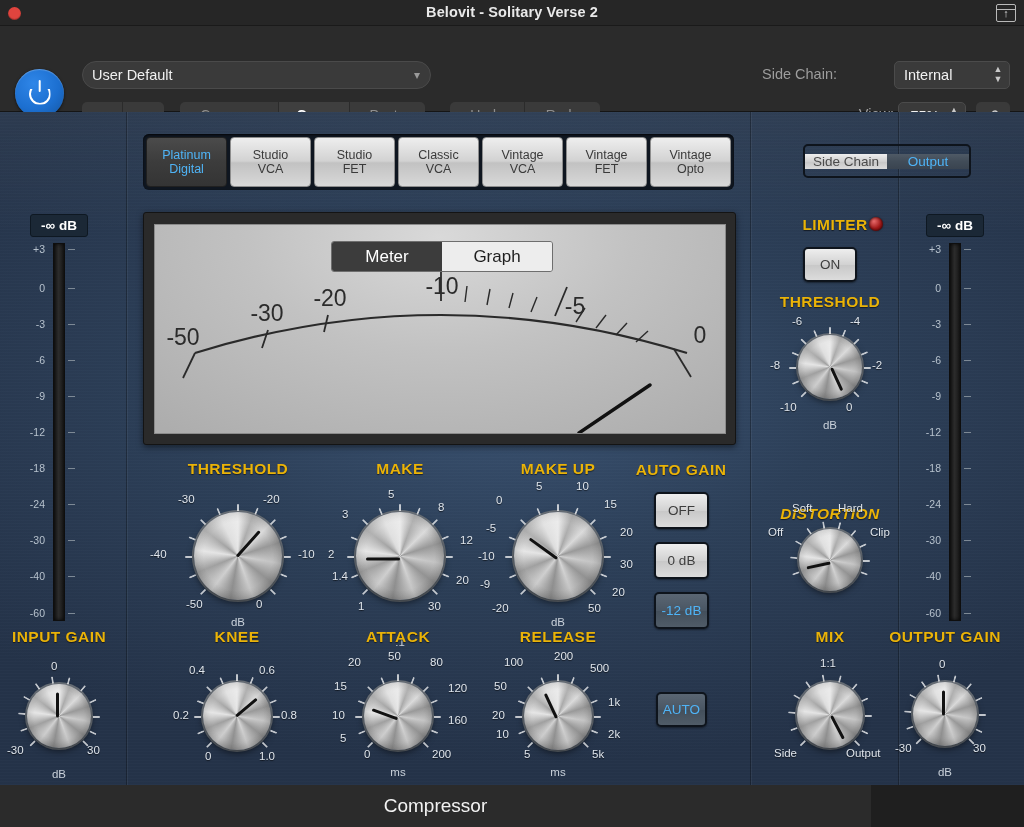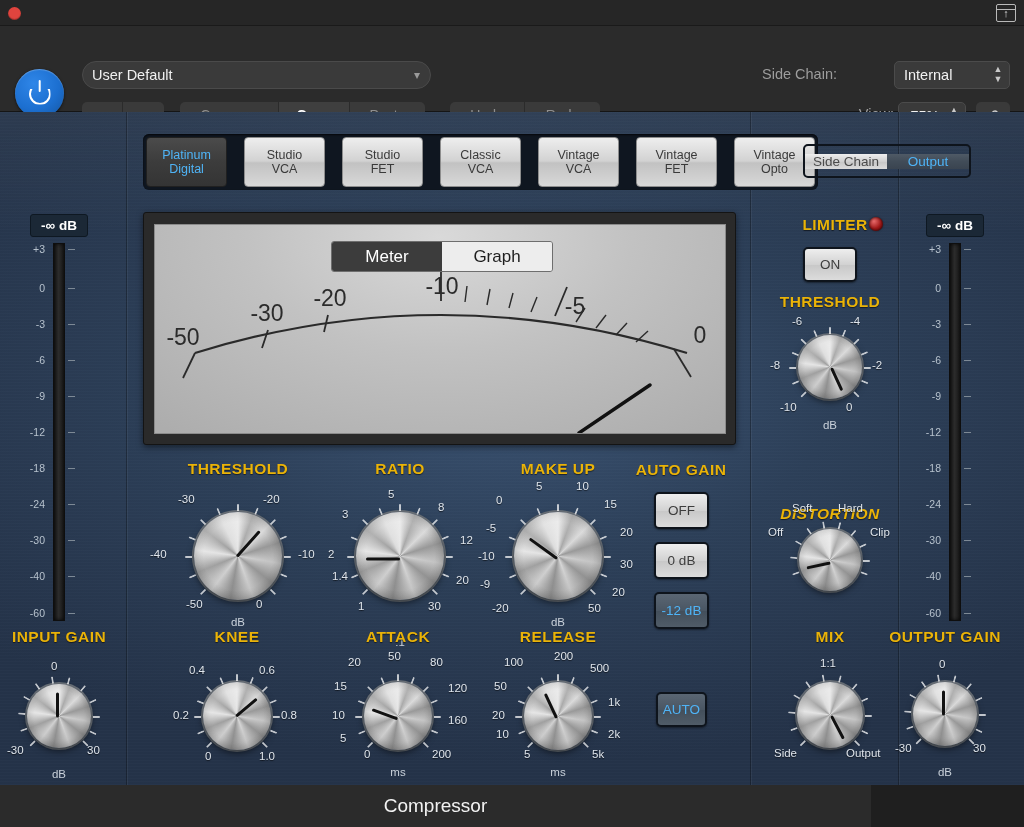--- a/index.html
+++ b/index.html
@@ -113,21 +113,21 @@
   .vsep{ position:absolute; top:0; width:1px; height:673px; background:rgba(0,0,0,.30);
          box-shadow:1px 0 0 rgba(255,255,255,.05); }
 
   
   .model-tabs{
     position:absolute; left:143px; top:134px; height:56px; display:flex;
     background:#0f1620; border-radius:6px; padding:3px;
     box-shadow:inset 0 1px 2px rgba(0,0,0,.7);
   }
   .model-tab{
-    width:81px; height:50px; margin-right:17px; border-radius:4px;
+    width:81px; height:50px; margin-right:3px; border-radius:4px;
     display:flex; flex-direction:column; align-items:center; justify-content:center;
     font-size:12.5px; line-height:14.5px; text-align:center; color:#3a3a3a;
     background:linear-gradient(180deg,#eeeeee 0%,#d2d2d2 48%,#c2c2c2 52%,#d8d8d8 100%);
     border:1px solid #8d8d8d;
   }
   .model-tab:last-child{ margin-right:0; }
   .model-tab.sel{
     background:linear-gradient(180deg,#4b4b4b 0%,#3c3c3c 50%,#343434 100%);
     border:1px solid #202020; color:#4fb4f7;
   }
@@ -228,20 +228,21 @@
   }
   .footer span{ color:#f2f2f2; font-size:19px; }
 </style>
 </head>
 <body>
 
 <div id="app">
 
   <div class="titlebar">
     <div class="close-dot"></div>
+    <div class="win-title">Belovit - Solitary Verse 2</div>
     <div class="export-btn"></div>
   </div>
 
   <div class="header">
 
     <div class="power">
       <div class="power-glyph"></div>
       <div class="power-stem"></div>
     </div>
 
@@ -411,21 +412,21 @@
       <div class="tick" style="left: 400px; top: 556px; width: 53px; transform: rotate(202deg); clip-path: inset(0px 0px 0px 46px);"></div>
       <div class="tick" style="left: 400px; top: 556px; width: 53px; transform: rotate(225deg); clip-path: inset(0px 0px 0px 46px);"></div>
       <div class="tick" style="left: 400px; top: 556px; width: 53px; transform: rotate(247deg); clip-path: inset(0px 0px 0px 46px);"></div>
       <div class="tick" style="left: 400px; top: 556px; width: 53px; transform: rotate(270deg); clip-path: inset(0px 0px 0px 46px);"></div>
       <div class="tick" style="left: 400px; top: 556px; width: 53px; transform: rotate(292deg); clip-path: inset(0px 0px 0px 46px);"></div>
       <div class="tick" style="left: 400px; top: 556px; width: 53px; transform: rotate(315deg); clip-path: inset(0px 0px 0px 46px);"></div>
       <div class="tick" style="left: 400px; top: 556px; width: 53px; transform: rotate(337deg); clip-path: inset(0px 0px 0px 46px);"></div>
       <div class="tick" style="left: 400px; top: 556px; width: 53px; transform: rotate(0deg); clip-path: inset(0px 0px 0px 46px);"></div>
       <div class="tick" style="left: 400px; top: 556px; width: 53px; transform: rotate(22deg); clip-path: inset(0px 0px 0px 46px);"></div>
       <div class="tick" style="left: 400px; top: 556px; width: 53px; transform: rotate(45deg); clip-path: inset(0px 0px 0px 46px);"></div>
-      <div class="sect" style="left: 310px; top: 460px; width: 180px;">RATIO</div>
+      <div class="sect" style="left: 310px; top: 460px; width: 180px;">MAKE</div>
       <div class="kunit" style="left: 380px; top: 636px; width: 40px; text-align: center;">:1</div>
       <div class="klabel" style="left: 328px; top: 548px;">2</div>
       <div class="klabel" style="left: 342px; top: 508px;">3</div>
       <div class="klabel" style="left: 388px; top: 488px;">5</div>
       <div class="klabel" style="left: 438px; top: 501px;">8</div>
       <div class="klabel" style="left: 460px; top: 534px;">12</div>
       <div class="klabel" style="left: 456px; top: 574px;">20</div>
       <div class="klabel" style="left: 428px; top: 600px;">30</div>
       <div class="klabel" style="left: 358px; top: 600px;">1</div>
       <div class="klabel" style="left: 332px; top: 570px;">1.4</div>

